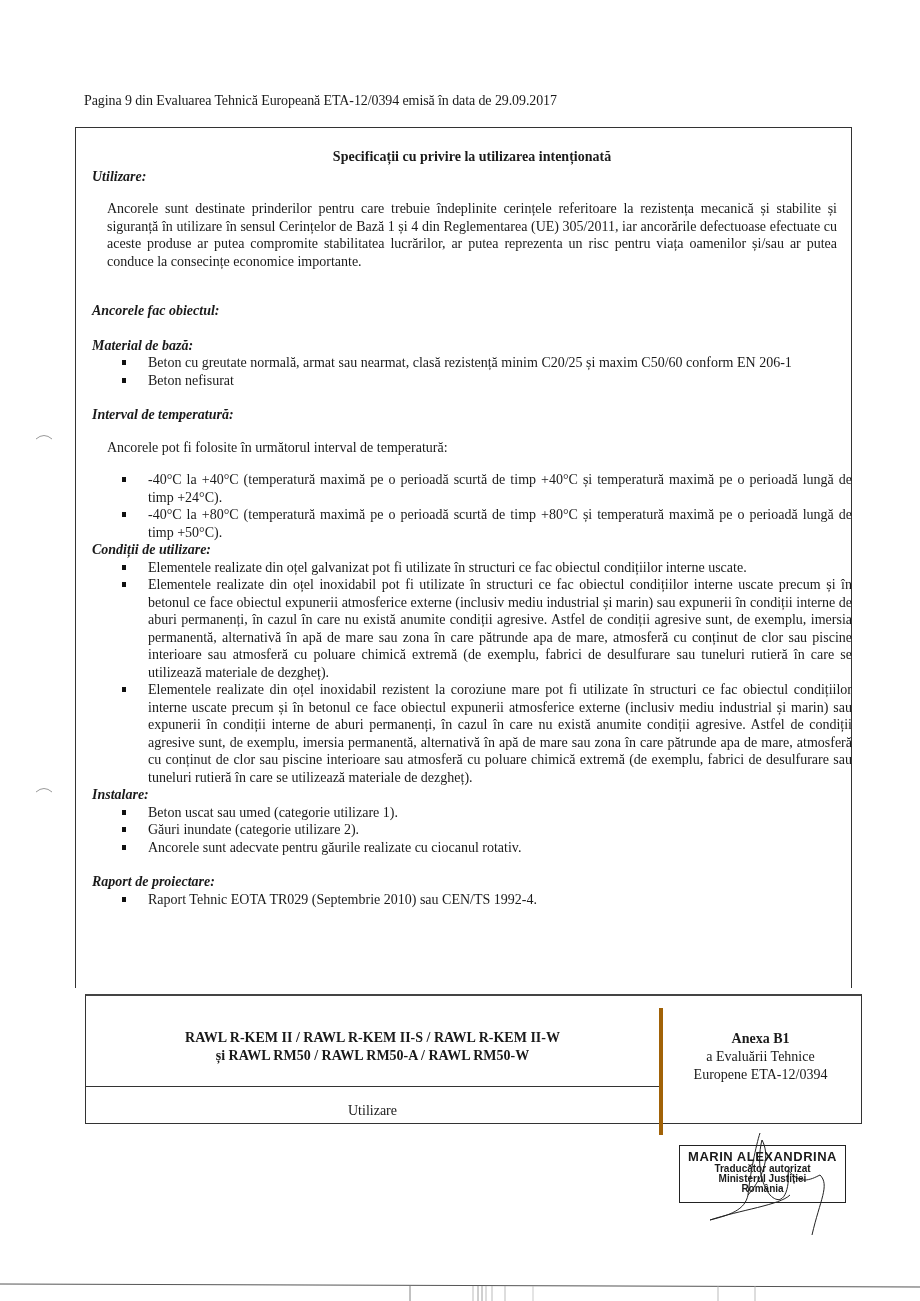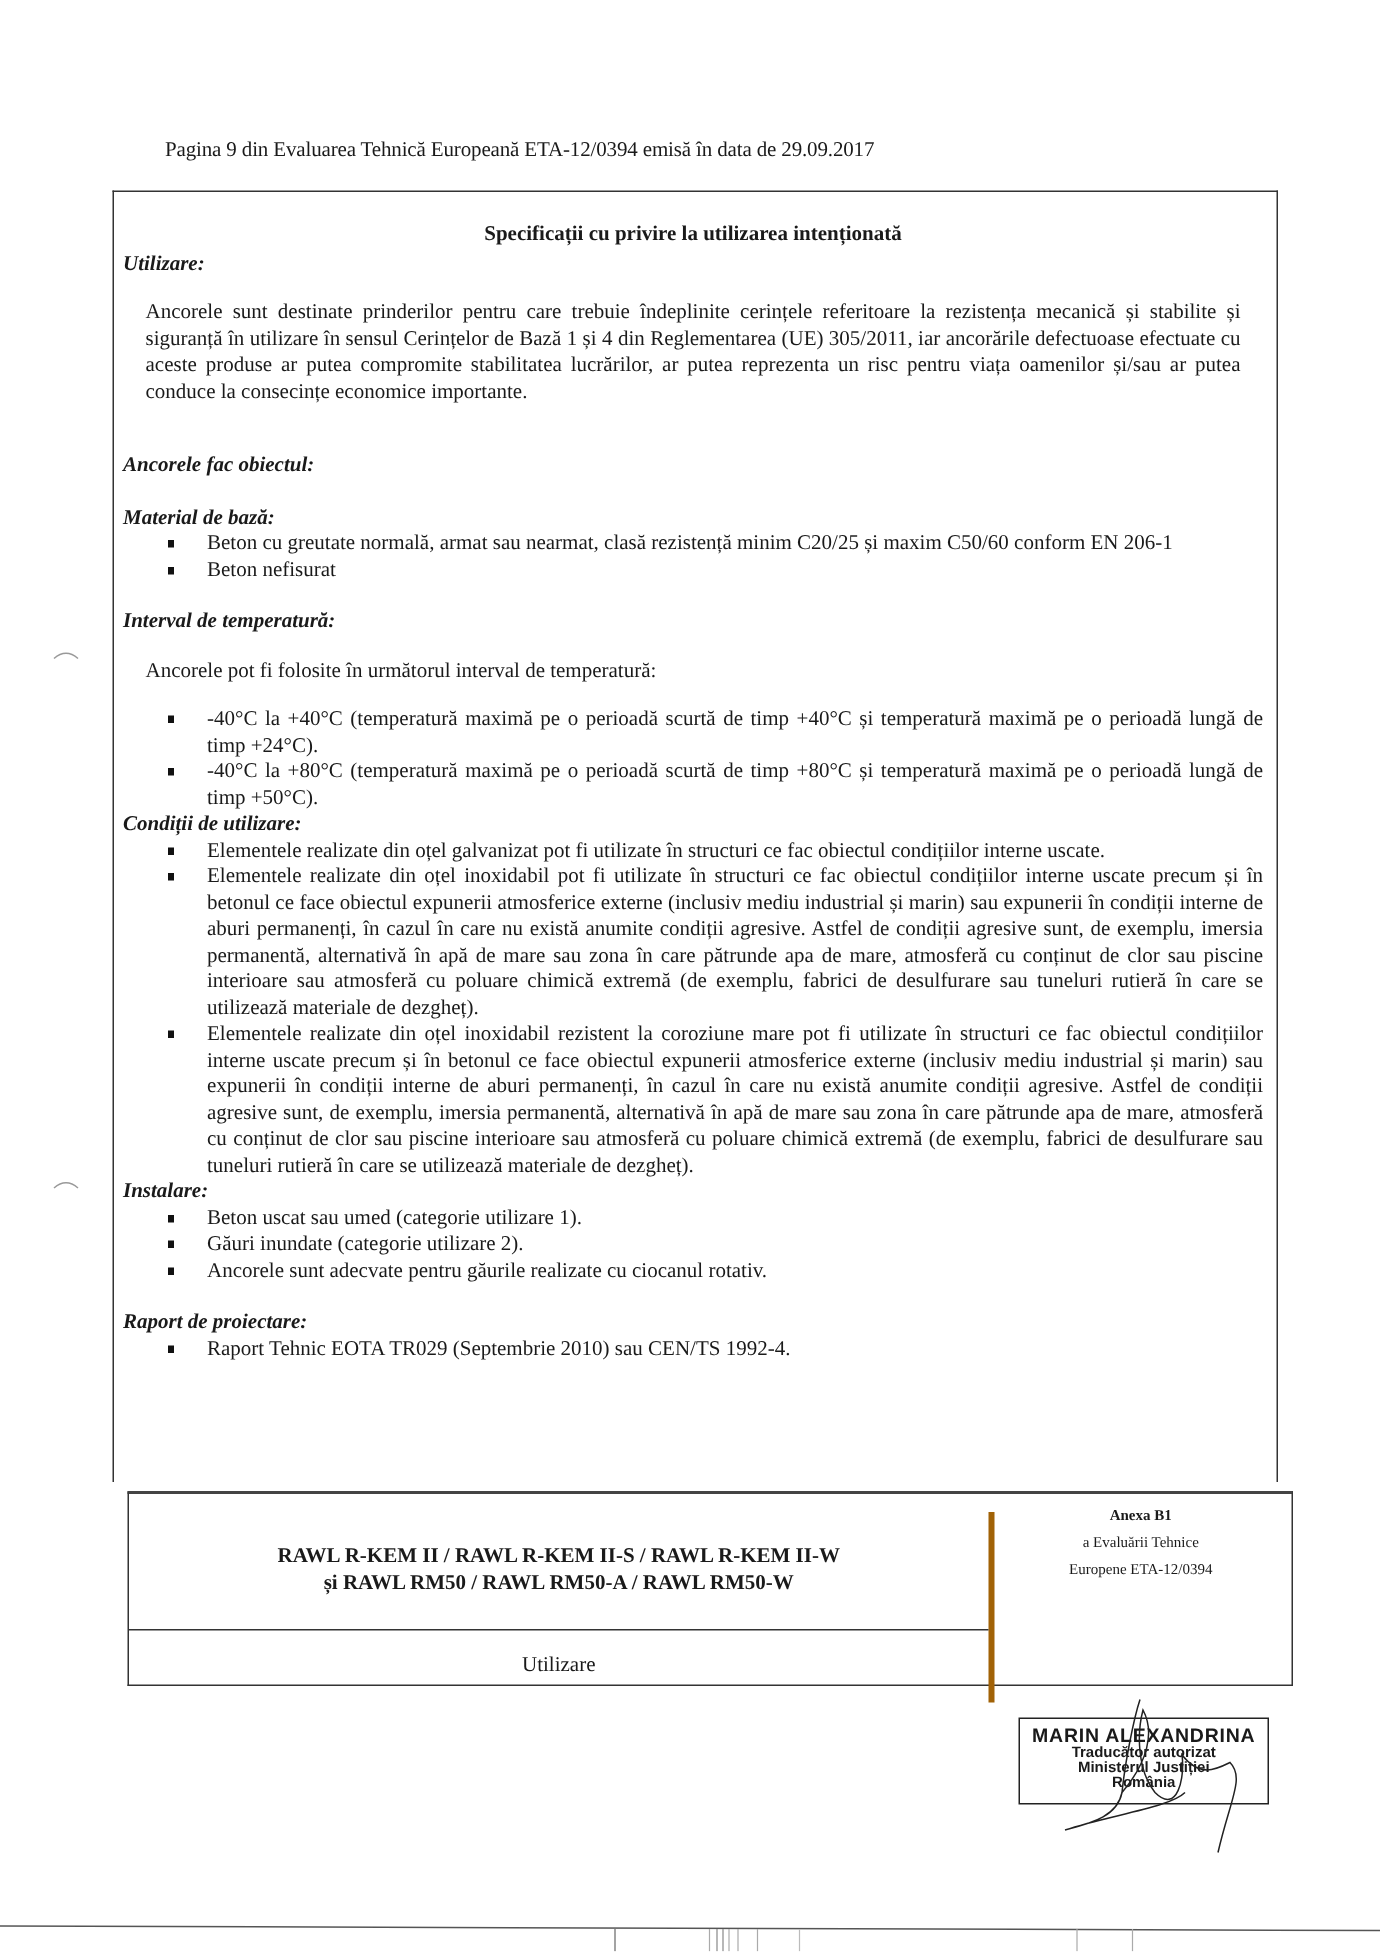--- a/index.html
+++ b/index.html
@@ -1,28 +1,28 @@
 <!DOCTYPE html>
 <html><head>
   <meta charset="utf-8">
   <style>
     html, body { margin: 0; padding: 0; }
     body {
       width: 920px; height: 1301px; background: #ffffff; position: relative; overflow: hidden;
       font-family: "Liberation Serif", "DejaVu Serif", serif; color: #1a1a1a;
     }
     .page-header {
-      position: absolute; left: 84px; top: 93px; font-size: 14px; letter-spacing: -0.1px; margin-left: 26px;
+      position: absolute; left: 84px; top: 93px; font-size: 14px; letter-spacing: -0.1px;
     }
     .outer-frame {
       position: absolute; left: 75px; top: 127px; width: 775px; height: 860px;
       border: 1px solid #333; border-bottom: none;
     }
     .content {
-      position: absolute; left: 82px; top: 148px; width: 760px; font-size: 14px; line-height: 17.5px;
+      position: absolute; left: 92px; top: 148px; width: 760px; font-size: 14px; line-height: 17.5px;
     }
     .content .spec-title { text-align: center; font-weight: bold; font-size: 14px; margin-bottom: 2px; }
     .content .sec-head { font-weight: bold; font-style: italic; }
     .content p { margin: 15px; text-align: justify; }
     .content .gap { height: 17px; }
     .content ul { list-style: none; margin: 0; padding: 0 0 0 56px; }
     .content li { position: relative; text-align: justify; }
     .content li::before {
       content: ""; position: absolute; left: -26px; top: 6px; width: 4px; height: 5px; background: #111;
     }
@@ -35,21 +35,21 @@
       position: absolute; left: 0; top: 0; width: 573px; height: 78px; border-bottom: 1px solid #333;
       display: flex; flex-direction: column; justify-content: center; align-items: center;
       font-weight: bold; font-size: 14px; line-height: 18px; text-align: center;
     }
     .ft-usage {
       position: absolute; left: 0; top: 79px; width: 573px; height: 48px;
       display: flex; align-items: center; justify-content: center; font-size: 14px;
     }
     .ft-right {
       position: absolute; left: 574px; top: 0; width: 201px; height: 127px;
-      text-align: center; font-size: 10px; line-height: 18px; padding-top: 6px; box-sizing: border-box;
+      text-align: center; font-size: 14px; line-height: 18px; padding-top: 34px; box-sizing: border-box;
     }
     .ft-right .annex { font-weight: bold; }
     .stamp {
       position: absolute; left: 679px; top: 1145px; width: 165px; height: 56px;
       border: 1.5px solid #222; font-family: "Liberation Sans", "DejaVu Sans", sans-serif;
       text-align: center; line-height: 10px;
     }
     .stamp .name { font-weight: bold; font-size: 13px; letter-spacing: 0.5px; margin-top: 4px; line-height: 14px; }
     .stamp .line { font-size: 10px; font-weight: bold; }
     .signature { position: absolute; left: 690px; top: 1125px; width: 150px; height: 120px; }

